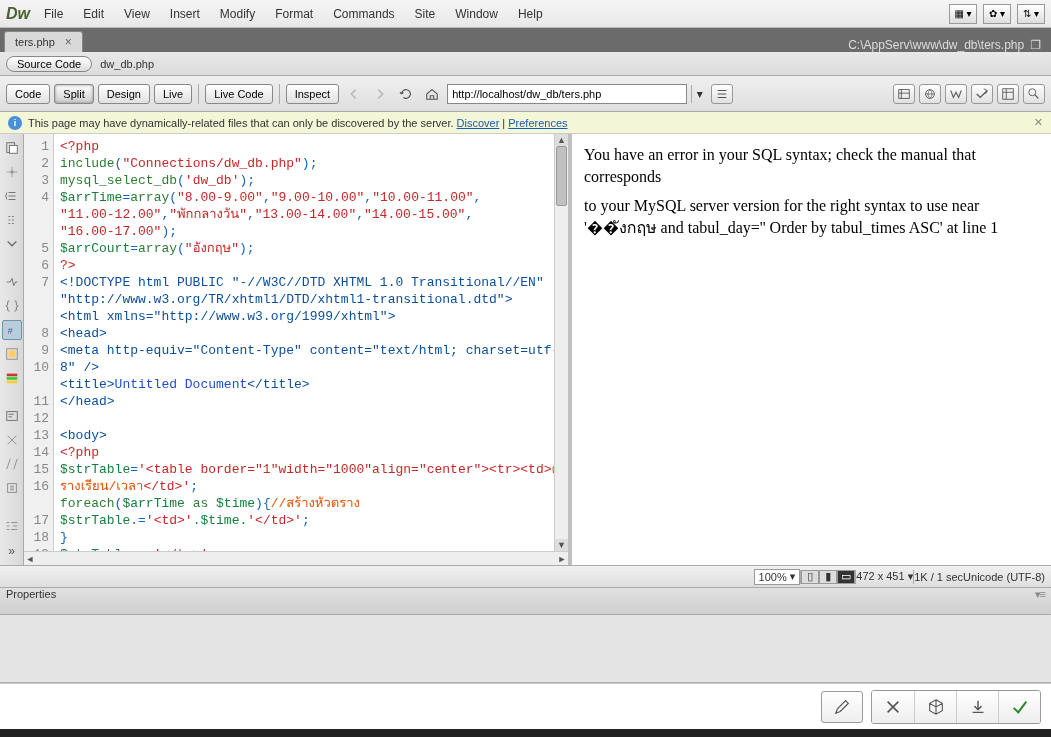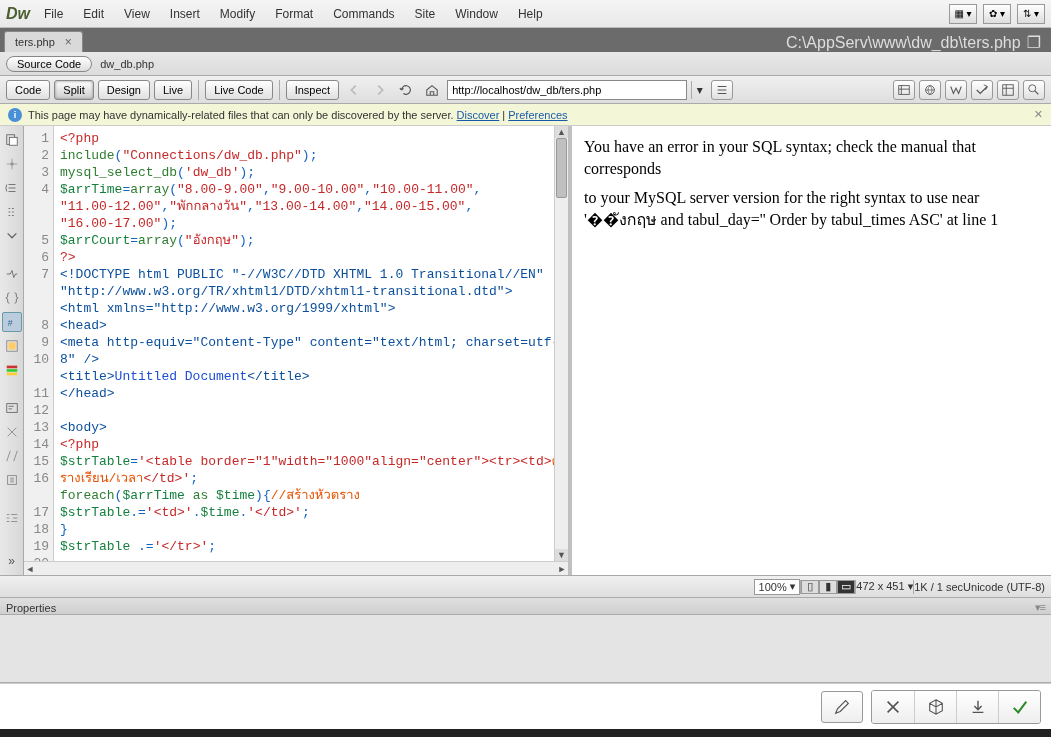--- a/index.html
+++ b/index.html
@@ -10,31 +10,31 @@
 .menubar { height: 28px; background: linear-gradient(#f5f5f5,#e8e8e8); border-bottom: 1px solid #bbb; display: flex; align-items: center; padding: 0 6px; gap: 0; }
 .logo { font-weight: bold; font-style: italic; color: #4a6031; font-size: 16px; margin-right: 4px; }
 .menu-item { padding: 4px 10px; cursor: default; color: #333; }
 .menu-spacer { flex: 1; }
 .menu-icon-btn { width: 28px; height: 20px; border: 1px solid #999; background: linear-gradient(#fff,#ddd); display: inline-flex; align-items: center; justify-content: center; margin-left: 6px; font-size: 10px; }
 
 
 .tabbar { height: 24px; background: #6b6b6b; display: flex; align-items: flex-end; padding: 0 4px; }
 .tab { background: #d9d9d9; border: 1px solid #888; border-bottom: none; padding: 3px 10px 3px 10px; border-radius: 3px 3px 0 0; display: flex; align-items: center; gap: 10px; font-size: 11px; color: #333; }
 .tab-close { color: #666; font-size: 12px; cursor: pointer; }
-.tab-path { margin-left: auto; color: #ddd; font-size: 16px; padding-right: 6px; display: flex; align-items: center; gap: 6px; }
+.tab-path { margin-left: auto; color: #ddd; font-size: 12px; padding-right: 6px; display: flex; gap: 6px; }
 .tab-path-icon { color: #ddd; }
 
 
 .srcbar { height: 24px; background: linear-gradient(#e8e8e8,#dcdcdc); border-bottom: 1px solid #aaa; display: flex; align-items: center; padding: 0 6px; gap: 8px; }
 .src-btn { background: linear-gradient(#fff,#ddd); border: 1px solid #888; border-radius: 9px; padding: 1px 10px; font-size: 11px; }
 .src-path { font-size: 11px; color: #333; }
 .funnel-icon { margin-left: auto; color: #555; }
 
 
-.toolbar { height: 28px; background: linear-gradient(#f0f0f0,#dedede); border-bottom: 1px solid #aaa; display: flex; align-items: center; padding: 2px 6px; gap: 4px; }
+.toolbar { height: 36px; background: linear-gradient(#f0f0f0,#dedede); border-bottom: 1px solid #aaa; display: flex; align-items: center; padding: 2px 6px; gap: 4px; }
 .tb-btn { background: linear-gradient(#fff,#e0e0e0); border: 1px solid #888; border-radius: 3px; padding: 2px 8px; font-size: 11px; height: 20px; display: inline-flex; align-items: center; }
 .tb-btn.active { background: linear-gradient(#fff,#ccc); box-shadow: inset 0 0 3px #888; }
 .tb-sep { width: 1px; height: 20px; background: #aaa; margin: 0 2px; }
 .tb-icon { width: 22px; height: 20px; display: inline-flex; align-items: center; justify-content: center; border: 1px solid transparent; border-radius: 3px; }
 .tb-icon svg { width: 14px; height: 14px; }
 .addrbar { flex: 1; max-width: 240px; height: 20px; border: 1px solid #888; background: #fff; padding: 0 4px; font-size: 11px; display: flex; align-items: center; }
 .addrbar-caret { width: 16px; text-align: center; color: #333; border-left: 1px solid #aaa; height: 18px; display: inline-flex; align-items: center; justify-content: center; }
 .tb-right { margin-left: auto; display: flex; gap: 4px; }
 .tb-icon.square { border: 1px solid #999; background: linear-gradient(#fff,#e0e0e0); }
 
@@ -77,21 +77,21 @@
 .previewwrap p { margin-bottom: 8px; line-height: 1.35; }
 
 
 .statusbar { height: 22px; background: linear-gradient(#f0f0f0,#dedede); border-top: 1px solid #aaa; display: flex; align-items: center; padding: 0 6px; font-size: 11px; color: #333; gap: 0; justify-content: flex-end; }
 .statusbar .zoom { border: 1px solid #999; background: #fff; padding: 0 4px; height: 16px; display: inline-flex; align-items: center; gap: 3px; }
 .statusbar .st-icon { width: 18px; height: 14px; border: 1px solid #999; display: inline-flex; align-items: center; justify-content: center; background: #ddd; }
 .statusbar .st-icon.dark { background: #333; color: #fff; }
 .statusbar .sep { width: 1px; height: 14px; background: #aaa; }
 
 
-.propbar { height: 18px; background: linear-gradient(#e0e0e0,#cfcfcf); border-top: 1px solid #aaa; border-bottom: 1px solid #aaa; display: flex; align-items: flex-end; padding: 0 6px; font-size: 11px; color: #333; }
+.propbar { height: 28px; background: linear-gradient(#e0e0e0,#cfcfcf); border-top: 1px solid #aaa; border-bottom: 1px solid #aaa; display: flex; align-items: flex-start; padding: 0 6px; font-size: 11px; color: #333; }
 .propbar .grip { margin-left: auto; color: #888; letter-spacing: -1px; }
 .proppanel { flex: 0 0 68px; background: #e4e4e4; border-bottom: 1px solid #aaa; }
 
 
 .bottombar { height: 46px; background: #fff; border-top: 1px solid #ccc; display: flex; align-items: center; justify-content: flex-end; padding: 0 10px; gap: 8px; }
 .bb-btn { width: 42px; height: 32px; border: 1px solid #999; border-radius: 3px; background: linear-gradient(#fff,#eee); display: inline-flex; align-items: center; justify-content: center; }
 .bb-btn svg { width: 18px; height: 18px; }
 .bb-group { display: flex; border: 1px solid #999; border-radius: 3px; overflow: hidden; }
 .bb-group .bb-btn { border: none; border-left: 1px solid #ccc; border-radius: 0; }
 .bb-group .bb-btn:first-child { border-left: none; }

